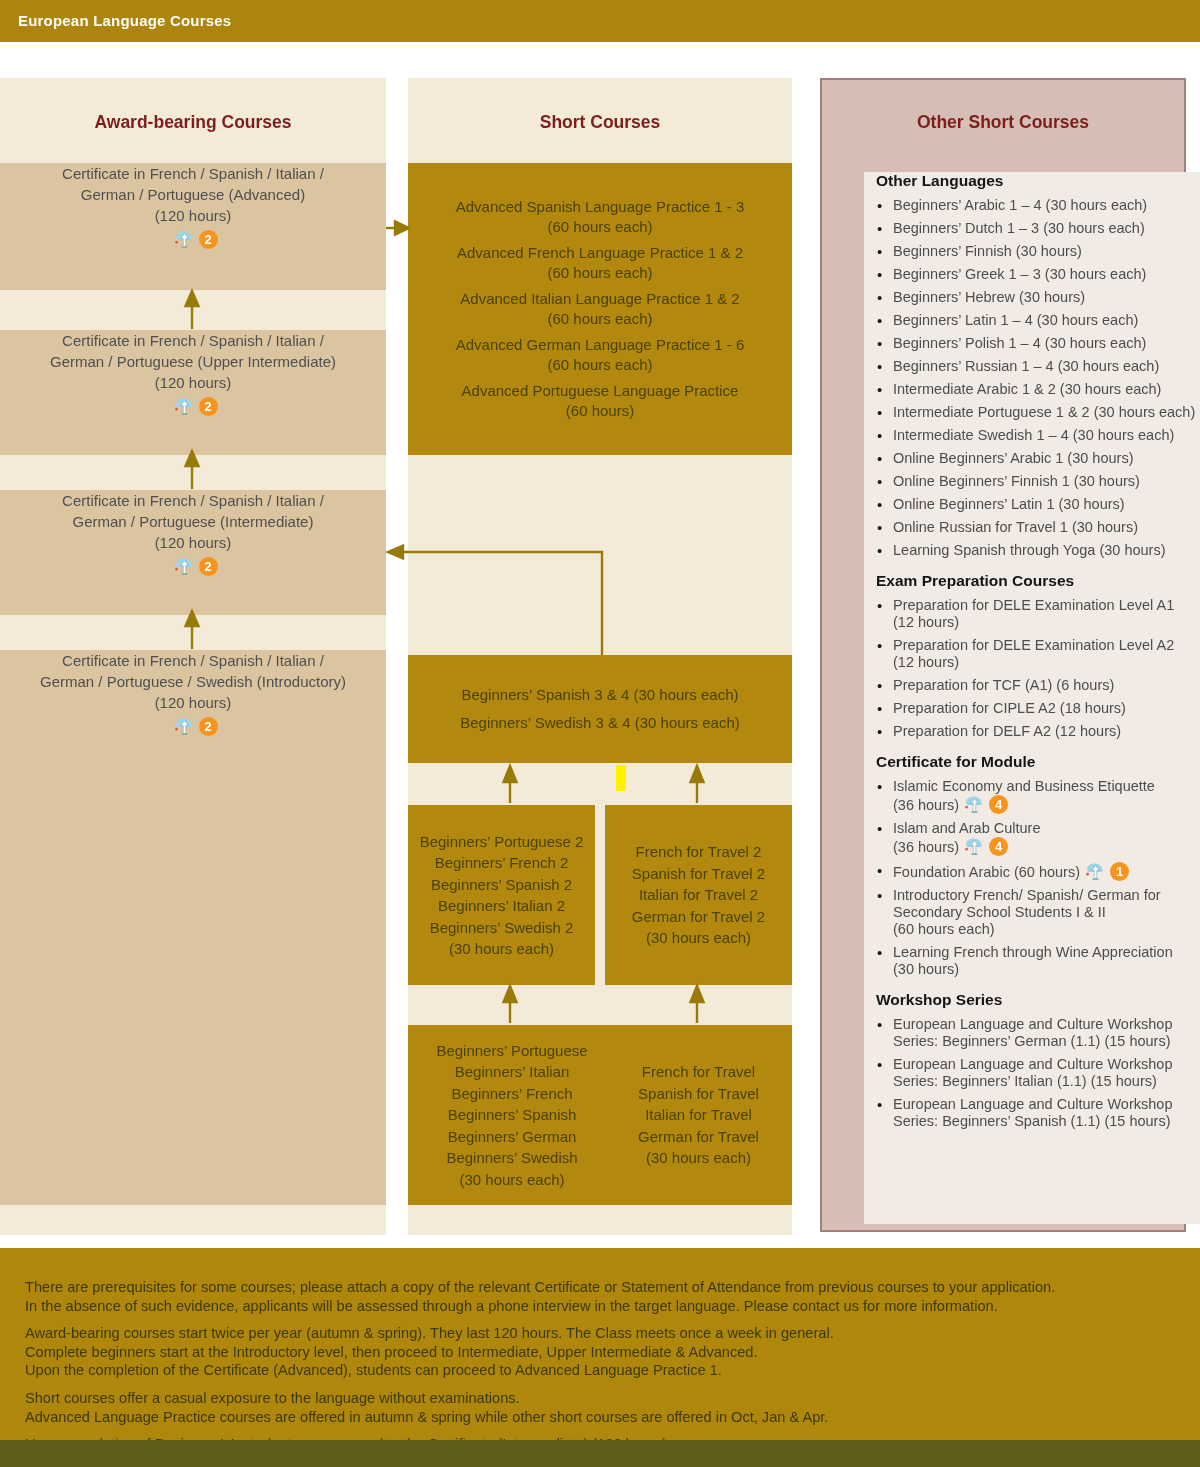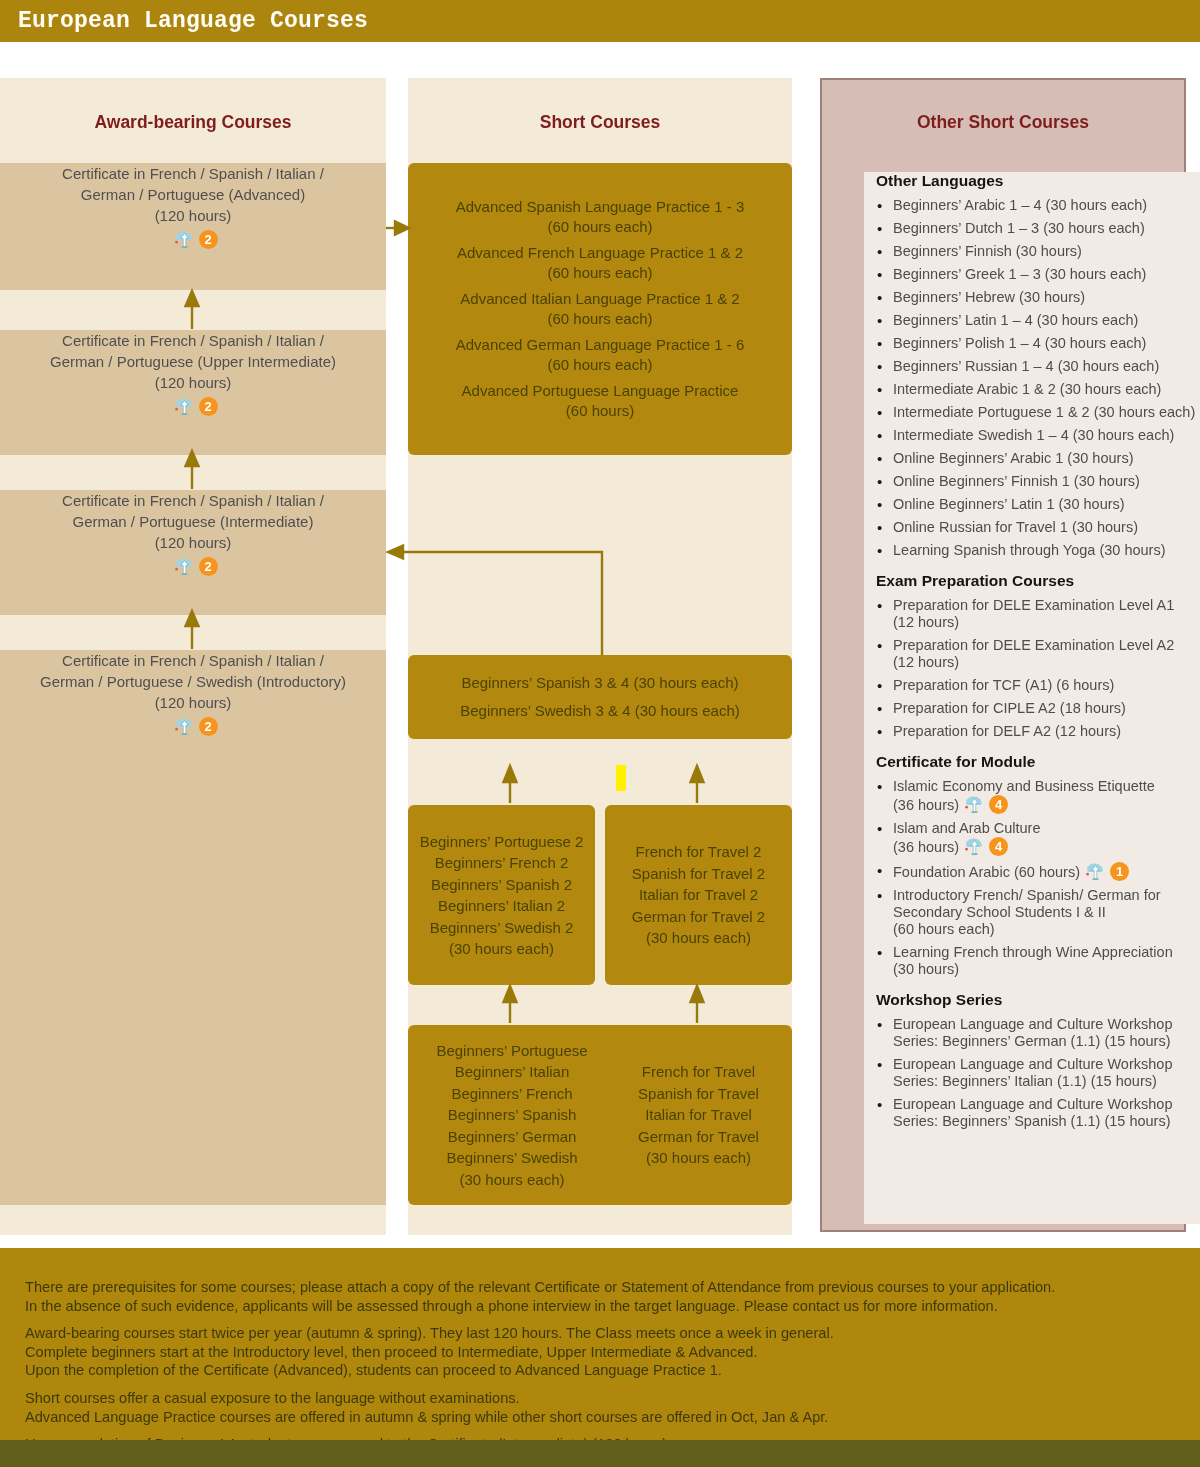--- a/index.html
+++ b/index.html
@@ -1,42 +1,42 @@
 <!DOCTYPE html>
 <html><head>
 <meta charset="utf-8">
 <style>
   html,body{margin:0;padding:0;background:#fff;}
   .page{position:relative;width:1200px;height:1467px;background:#fff;
         font-family:"Liberation Sans",sans-serif;overflow:hidden;}
   
   .topbar{position:absolute;left:0;top:0;width:1200px;height:42px;background:#AC850E;}
-  .topbar h1{margin:0;padding:7px 0 0 18px;font-size:23px;line-height:28px;color:#FDFDF5;
-             font-weight:bold;letter-spacing:.2px;font-family:Liberation Mono, monospace;}
+  .topbar h1{margin:0;padding:7px 0 0 18px;font-size:15px;line-height:28px;color:#FDFDF5;
+             font-weight:bold;letter-spacing:.2px;}
   
   .bg-award{position:absolute;left:0;top:78px;width:386px;height:1157px;background:#F3EAD8;}
   .bg-short{position:absolute;left:408px;top:78px;width:384px;height:1157px;background:#F3EAD8;}
   .right-panel{position:absolute;left:820px;top:78px;width:366px;height:1154px;
                background:#D6BEB6;border:2px solid #A08078;box-sizing:border-box;}
   .right-inner{position:absolute;left:864px;top:172px;width:350px;height:1052px;
                background:#F2EBE5;box-sizing:border-box;padding:0 12px 10px 12px;overflow:hidden;}
   
   .col-h{position:absolute;top:112px;margin:0;text-align:center;font-size:17.5px;
          font-weight:bold;color:#7f1d1d;}
   .h-award{left:0;width:386px;}
   .h-short{left:408px;width:384px;}
   .h-other{left:820px;width:366px;}
   
   .cert-box{position:absolute;left:0;width:386px;background:#DBC5A1;display:flex;
             flex-direction:column;align-items:center;text-align:center;}
   .cert-box .ln{font-size:15px;line-height:21px;color:#4F4F4F;}
   .icon-row{margin-top:4px;display:flex;align-items:center;justify-content:center;gap:5px;}
   
   .gold-box{position:absolute;background:#B2890E;display:flex;flex-direction:column;
-            align-items:center;justify-content:center;text-align:center;color:#4C4203;border-radius:6px;}
+            align-items:center;justify-content:center;text-align:center;color:#4C4203;}
   .gold-box .ln{font-size:15px;color:#4C4203;}
   .advbox .course{margin:6px 0;}
   .advbox .course div{font-size:15px;line-height:20px;}
   .beg34 .ln{line-height:28px;}
   .smallbox .ln{line-height:21.5px;}
   .beg1 .ln{line-height:21.5px;}
   
   .sec-head{font-size:15.5px;font-weight:bold;color:#151515;margin:13px 0 7px 0;}
   .sec-head:first-child{margin-top:0;}
   ul.blist{list-style:none;margin:0;padding:0;}
@@ -165,21 +165,21 @@
         <div class="course">
           <div>Advanced German Language Practice 1 - 6</div>
           <div>(60 hours each)</div>
         </div>
         <div class="course">
           <div>Advanced Portuguese Language Practice</div>
           <div>(60 hours)</div>
         </div>
       </div>
   </div>
-  <div class="gold-box beg34" style="left:408px;top:655px;width:384px;height:84px">
+  <div class="gold-box beg34" style="left:408px;top:655px;width:384px;height:108px">
     <div>
         <div class="ln">Beginners’ Spanish 3 &amp; 4  (30 hours each)</div>
         <div class="ln">Beginners’ Swedish 3 &amp; 4 (30 hours each)</div>
       </div>
   </div>
   <div class="gold-box smallbox" style="left:408px;top:805px;width:187px;height:180px">
     <div>
         <div class="ln">Beginners’ Portuguese 2</div>
         <div class="ln">Beginners’ French 2</div>
         <div class="ln">Beginners’ Spanish 2</div>

